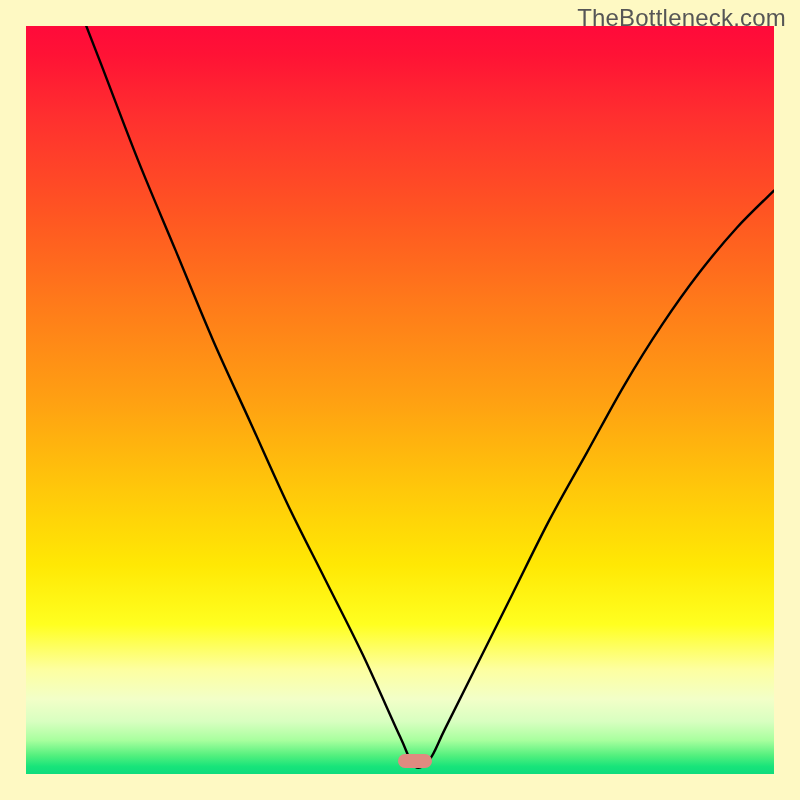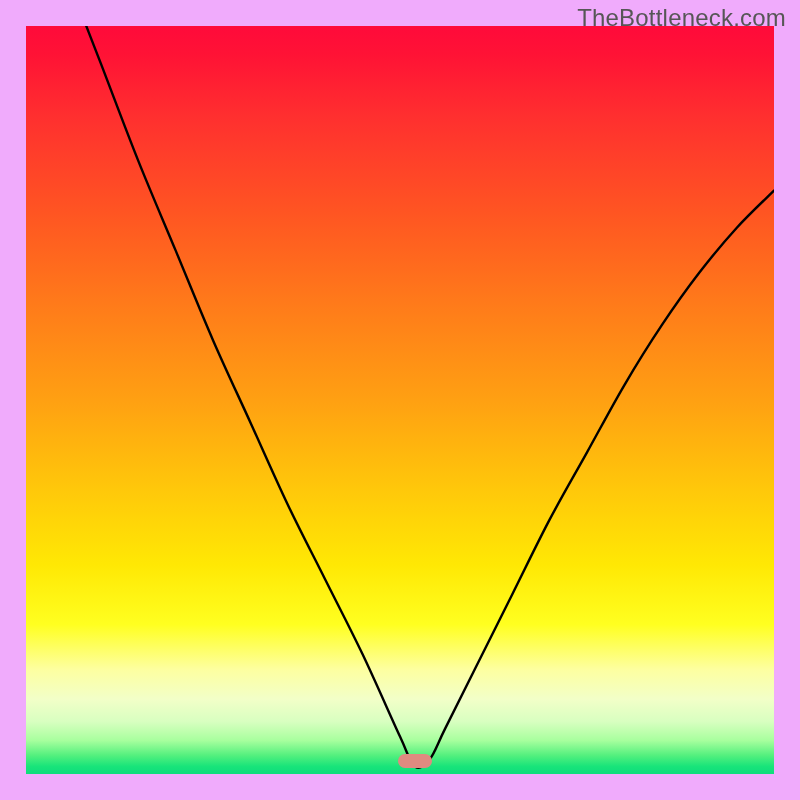--- a/index.html
+++ b/index.html
@@ -7,21 +7,21 @@
     padding: 0;
     width: 800px;
     height: 800px;
     background: #000;
     overflow: hidden;
   }
   .outer {
     position: relative;
     width: 800px;
     height: 800px;
-    background: #f0abfc;
+    background: #fef9c3;
   }
   .watermark {
     position: absolute;
     top: 4px;
     right: 14px;
     font-family: Arial, Helvetica, sans-serif;
     font-size: 24px;
     font-weight: 500;
     color: #565656;
     letter-spacing: 0.2px;

